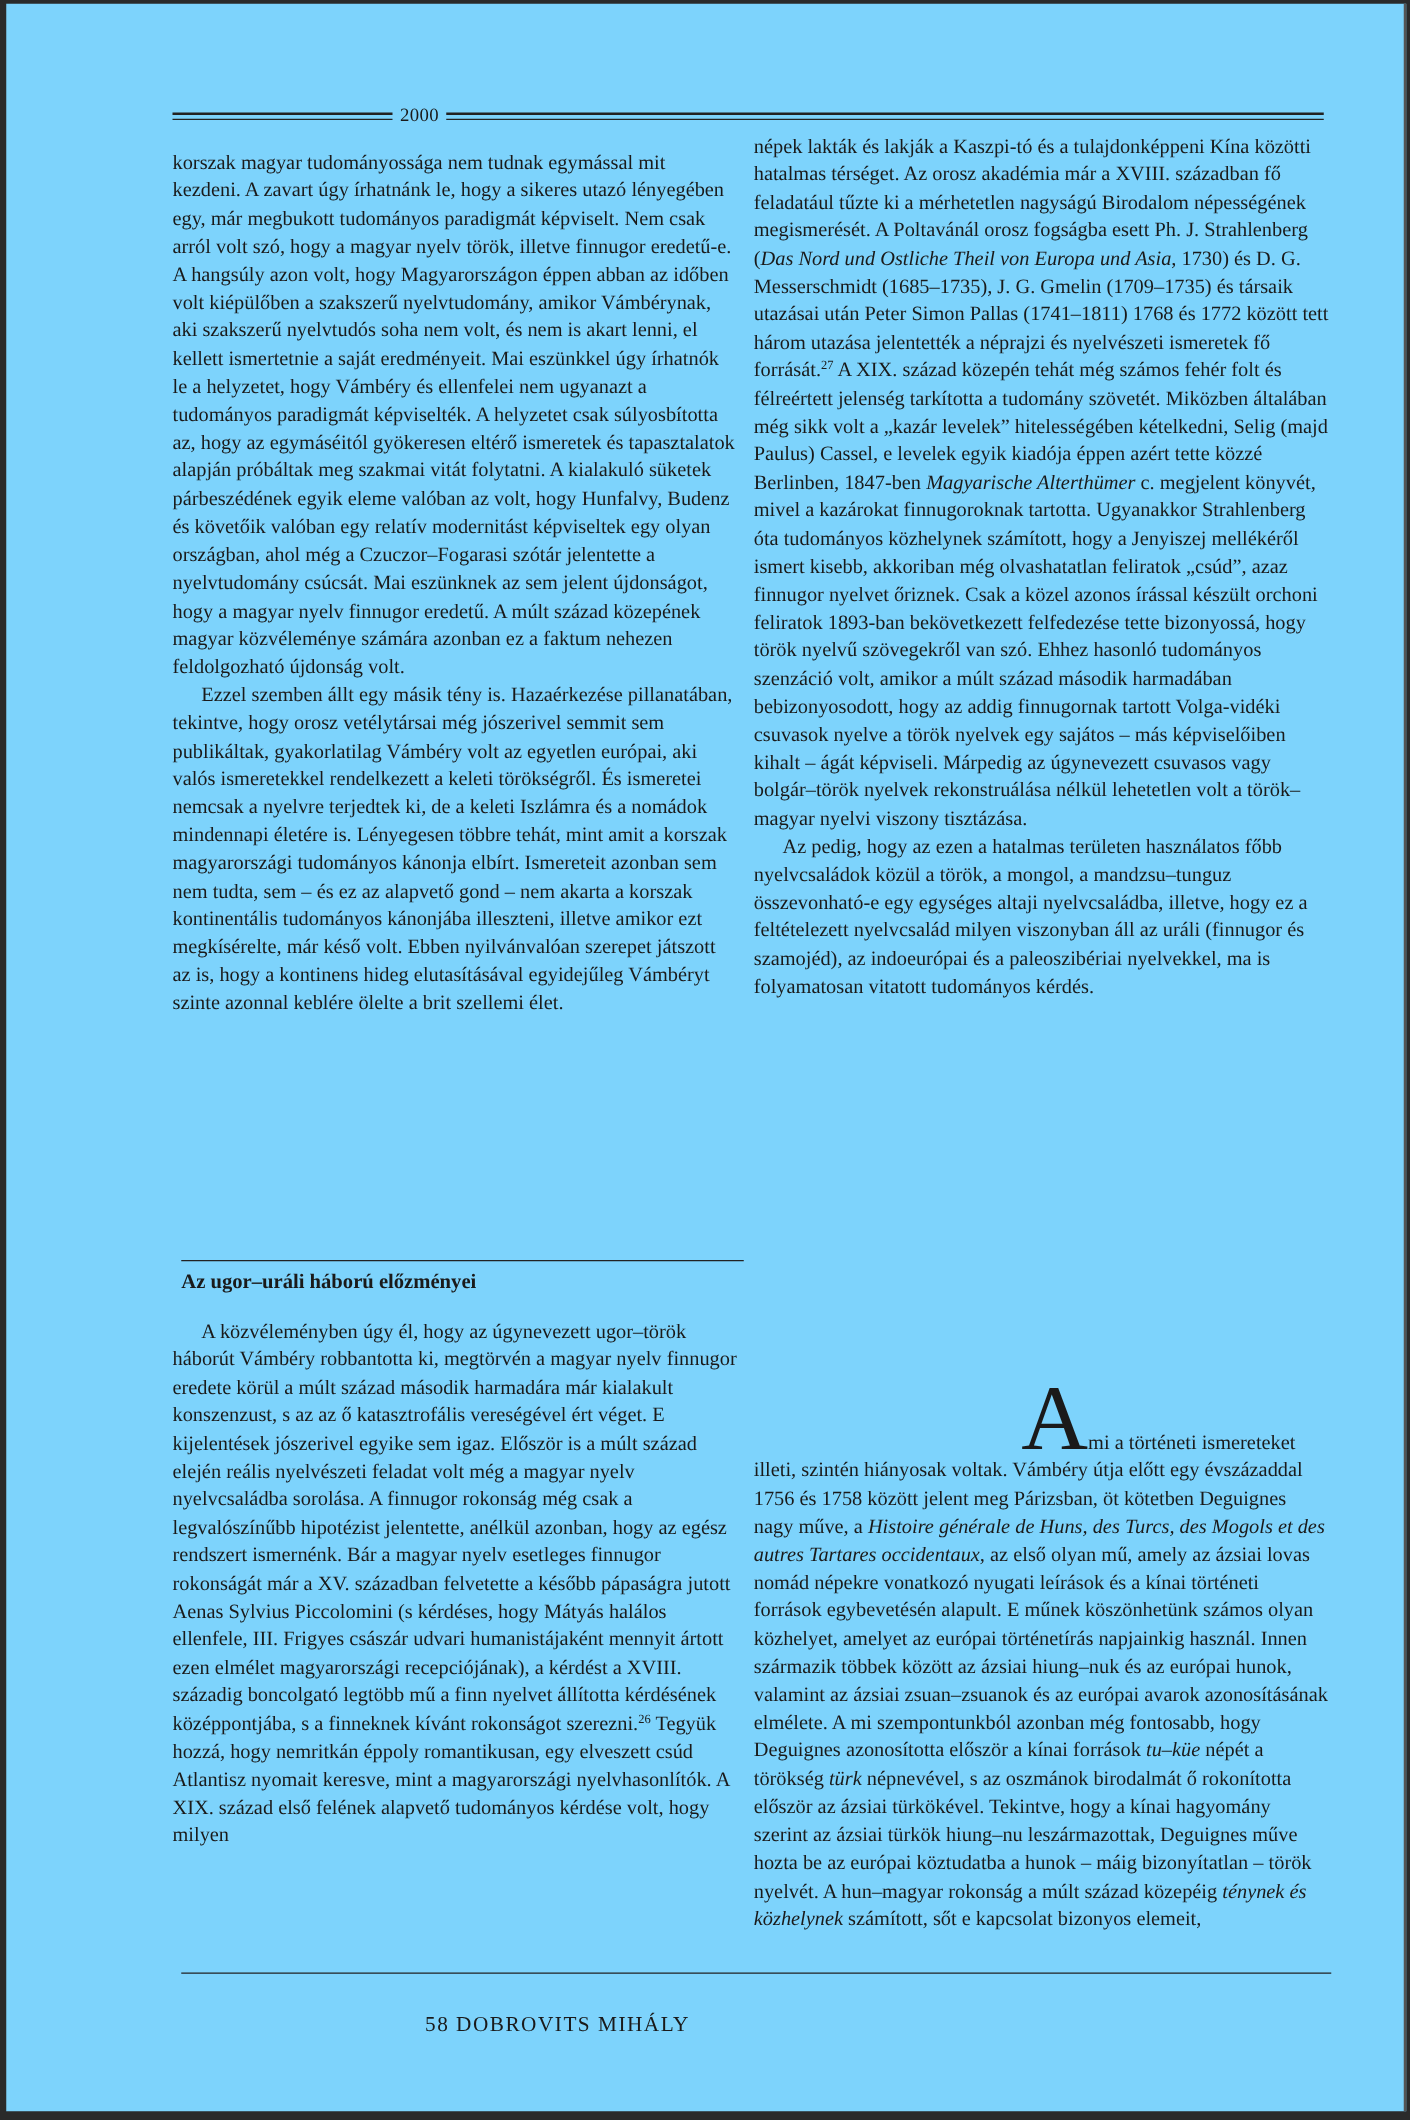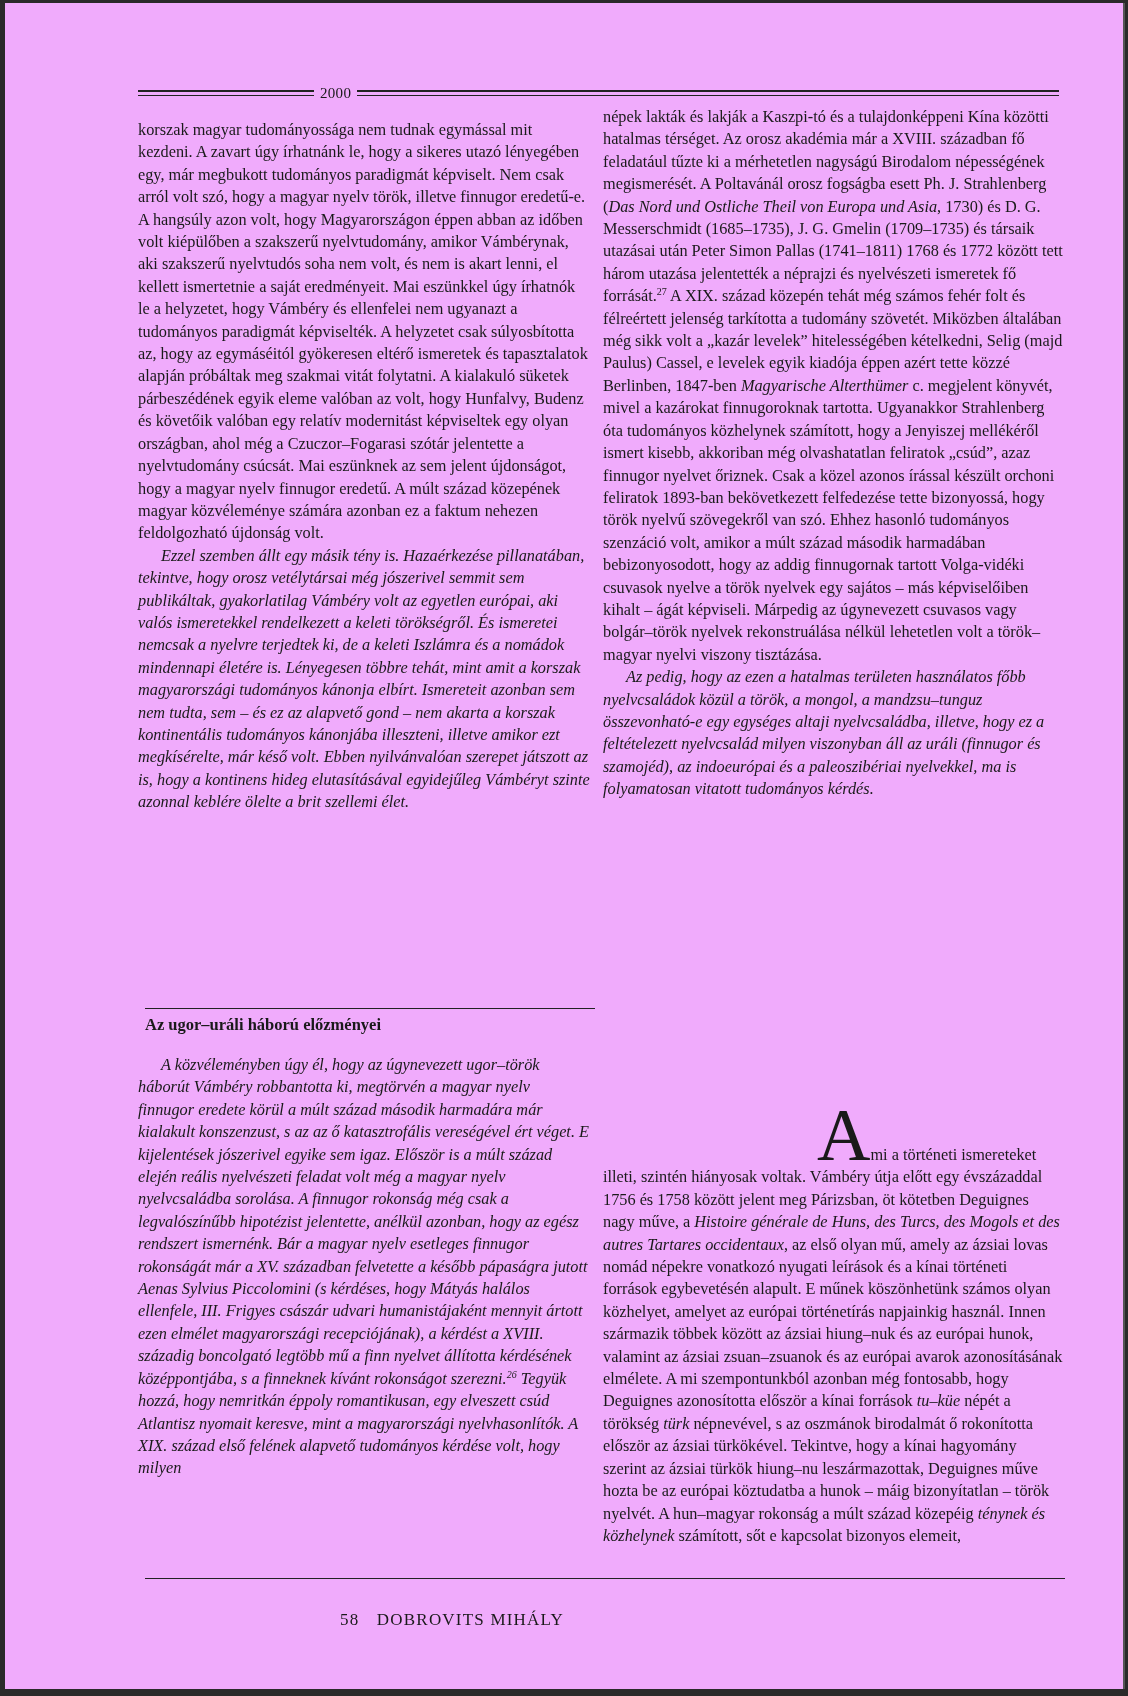--- a/index.html
+++ b/index.html
@@ -2,60 +2,60 @@
 <html><head>
 <meta charset="utf-8">
 <style>
   html, body { margin: 0; padding: 0; }
   body {
     width: 1128px; height: 1696px; background: #2a2a2a; position: relative; overflow: hidden;
     font-family: "Liberation Serif", "DejaVu Serif", serif; color: #1a1a1a;
   }
   .page {
     position: absolute; left: 5px; top: 3px; width: 1118px; height: 1686px;
-    background: #f0abfc; border-right: 2px solid #555;
+    background: #7dd3fc; border-right: 2px solid #555;
   }
   .running-head {
     position: absolute; left: 133px; top: 80px; width: 921px; height: 20px;
     display: flex; align-items: center;
   }
   .running-head .rule {
     height: 3px; border-top: 2px solid #222; border-bottom: 1px solid #222; flex: none;
   }
   .running-head .rule.left { width: 176px; }
   .running-head .rule.right { flex: 1; }
   .running-head .year {
     font-size: 15px; padding: 0 6px; line-height: 20px; letter-spacing: 0.3px;
   }
   .col {
     position: absolute; font-size: 16.3px; line-height: 22.4px; text-align: left;
   }
   .col p { margin: 0; }
-  .col p.indent { text-indent: 23px; font-style: italic; }
+  .col p.indent { text-indent: 23px; }
   .col-tl { left: 133px; top: 103px; width: 452px; margin-top: 13px; }
   .col-tr { left: 598px; top: 103px; width: 460px; }
   .col-bl { left: 133px; top: 1051px; width: 452px; }
   .col-br { left: 598px; top: 1102px; width: 460px; }
   .section-rule-top {
     position: absolute; left: 140px; top: 1005px; width: 450px; border-top: 1.5px solid #222;
   }
   .section-heading {
     position: absolute; left: 140px; top: 1012px; font-size: 16.5px; font-weight: bold;
   }
   .bottom-rule {
     position: absolute; left: 140px; top: 1575px; width: 920px; border-top: 1.5px solid #222;
   }
   .dropcap {
     font-size: 74px; line-height: 60px; font-family: "Liberation Serif", serif;
     display: inline-block; vertical-align: baseline; margin-left: 214px; margin-right: 0;
   }
   .footer {
     position: absolute; left: 335px; top: 1607px; font-size: 17px; letter-spacing: 1.2px;
   }
-  .footer .pg { margin-right: 12px; }
+  .footer .pg { }
   sup { font-size: 10px; line-height: 0; vertical-align: 6px; }
   i { font-style: italic; }
 </style>
 </head>
 <body>
 
 <div class="page">
 
   <div class="running-head">
     <span class="rule left"></span>

